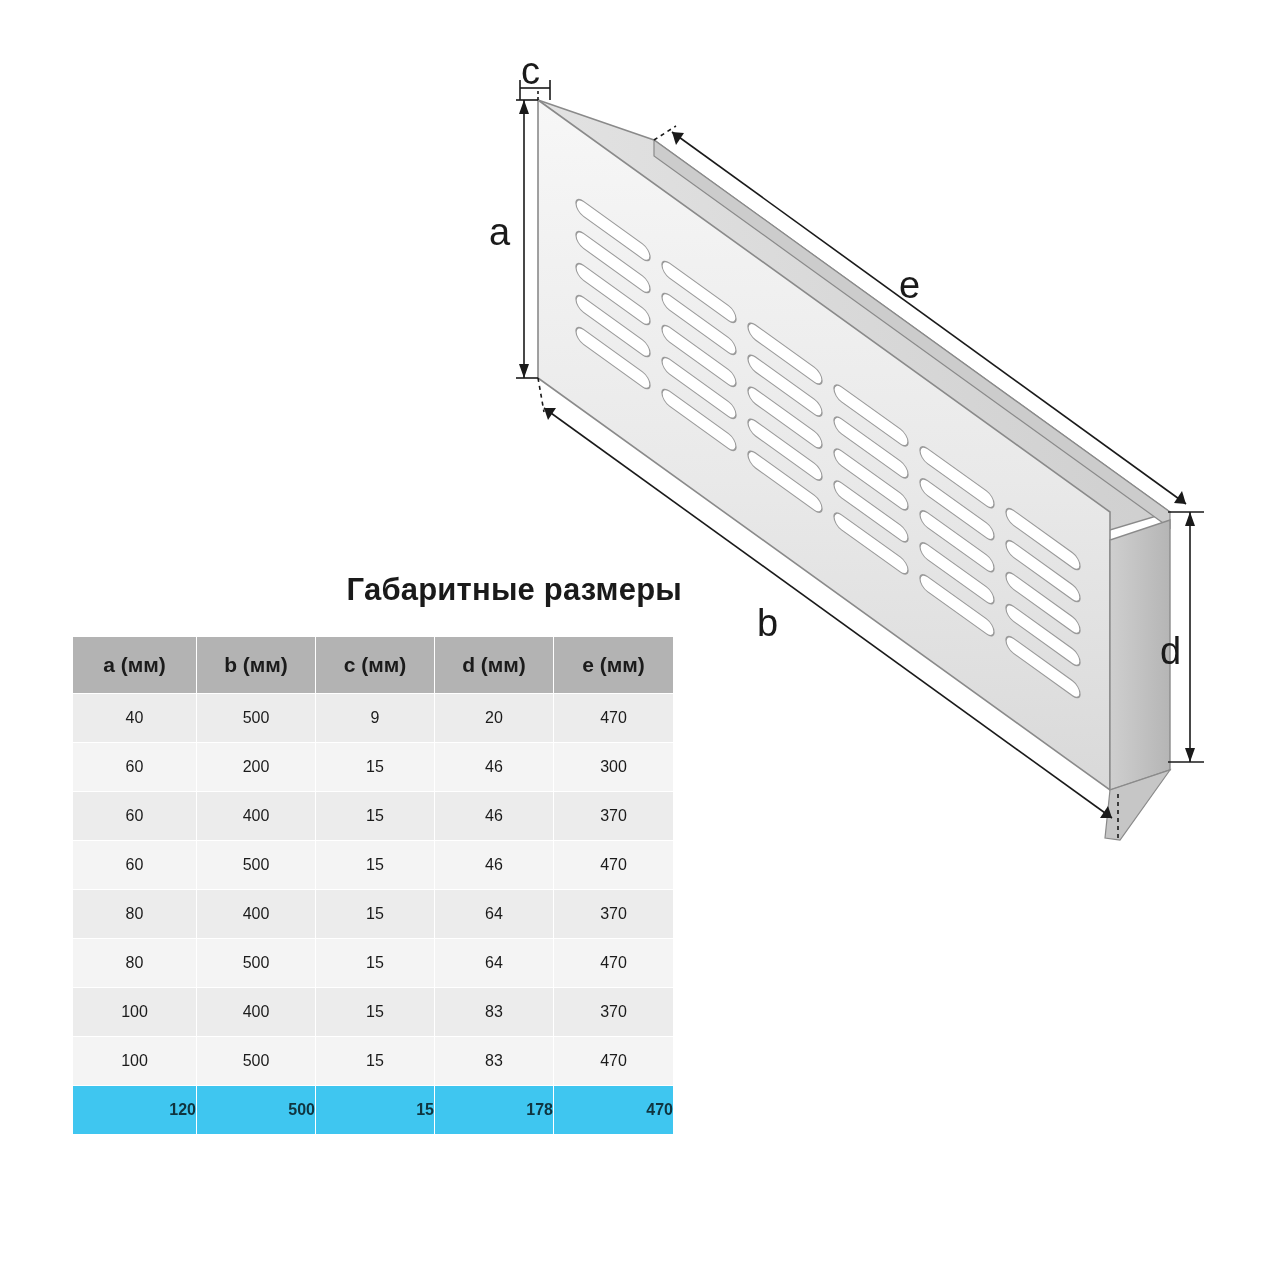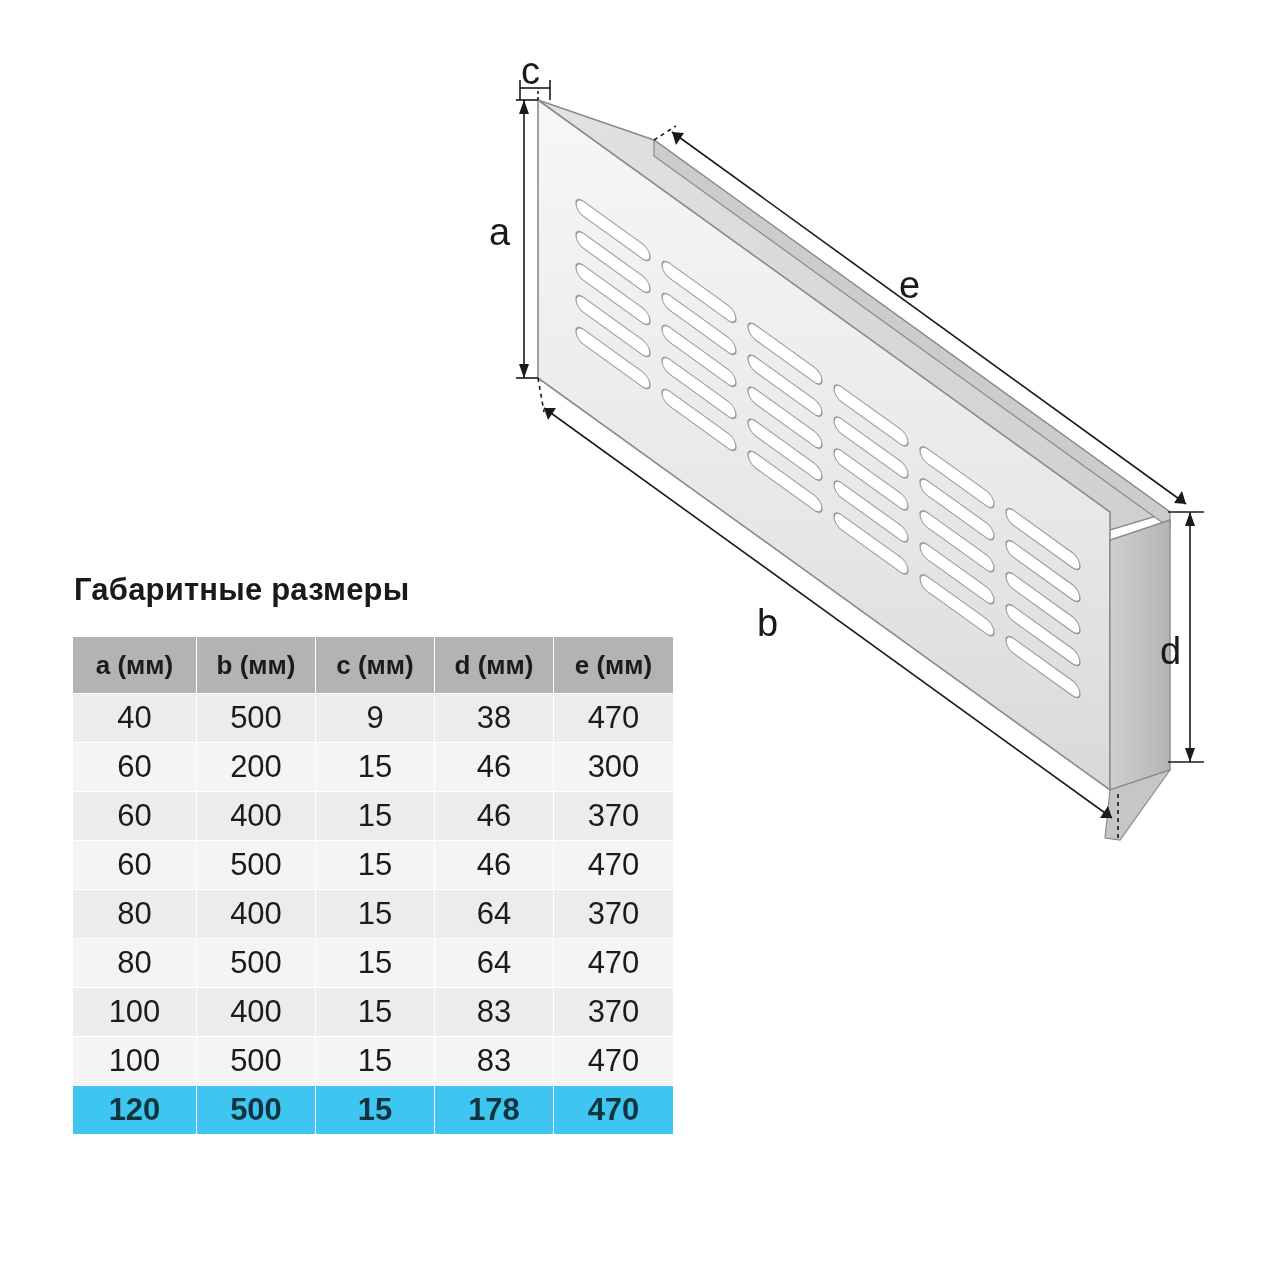--- a/index.html
+++ b/index.html
@@ -38,51 +38,53 @@
     left: 72px;
     top: 572px;
     width: 610px;
   }
   #table-title {
     font-size: 31px;
     font-weight: bold;
     color: #1a1a1a;
     margin: 0 0 28px 2px;
     letter-spacing: 0.2px;
+    text-align: right;
   }
   table.dims {
     border-collapse: collapse;
     width: 601px;
     table-layout: fixed;
   }
   table.dims th, table.dims td {
     text-align: center;
-    font-size: 31px;
+    font-size: 16px;
     color: #1b1b1b;
     height: 48px;
     padding: 0;
     border: 1px solid #ffffff;
   }
   table.dims th {
     background: #b3b3b3;
     font-weight: bold;
     height: 56px;
-    font-size: 26px;
+    font-size: 21px;
   }
   table.dims td {
     background: #ececec;
     font-weight: normal;
   }
   table.dims tr.alt td {
     background: #f4f4f4;
   }
   table.dims tr.highlight td {
     background: #3fc6f0;
     font-weight: bold;
     color: #10343f;
+    text-align: right;
   }
   table.dims col.c0 { width: 124px; }
   table.dims col.c1 { width: 119px; }
   table.dims col.c2 { width: 119px; }
   table.dims col.c3 { width: 119px; }
   table.dims col.c4 { width: 120px; }
 </style>
 </head>
 <body>
 
@@ -216,21 +218,21 @@
         <th>c (мм)</th>
         <th>d (мм)</th>
         <th>e (мм)</th>
       </tr>
     </thead>
     <tbody>
       <tr>
         <td>40</td>
         <td>500</td>
         <td>9</td>
-        <td>38</td>
+        <td>20</td>
         <td>470</td>
       </tr>
       <tr class="alt">
         <td>60</td>
         <td>200</td>
         <td>15</td>
         <td>46</td>
         <td>300</td>
       </tr>
       <tr>

